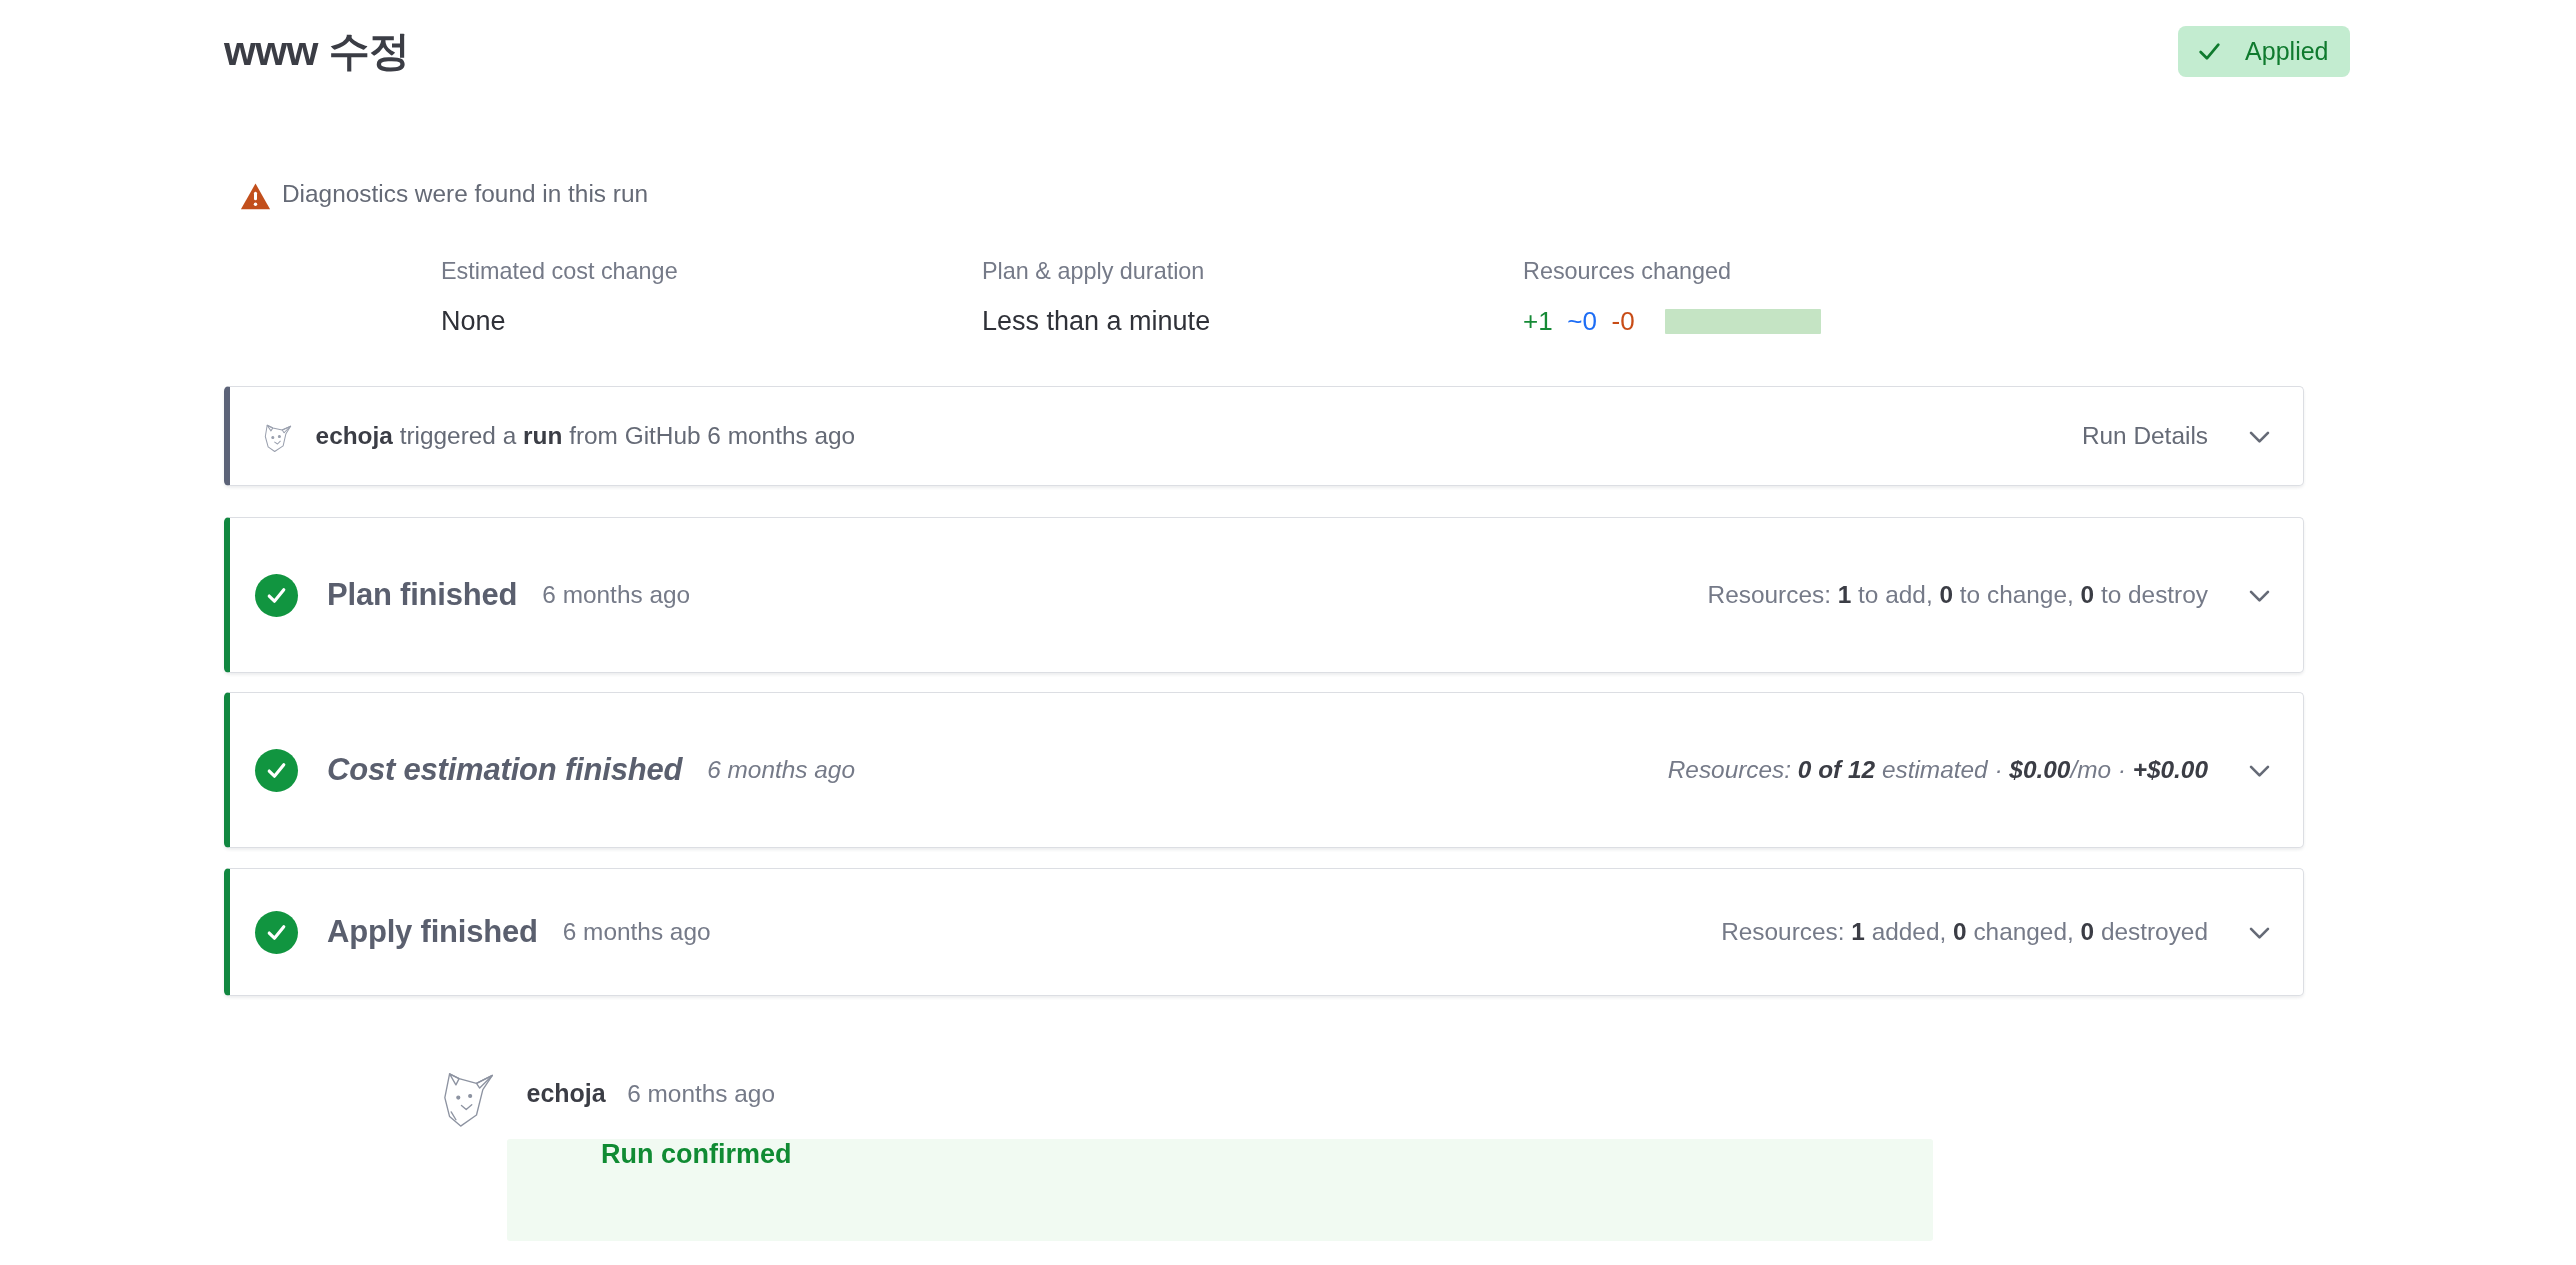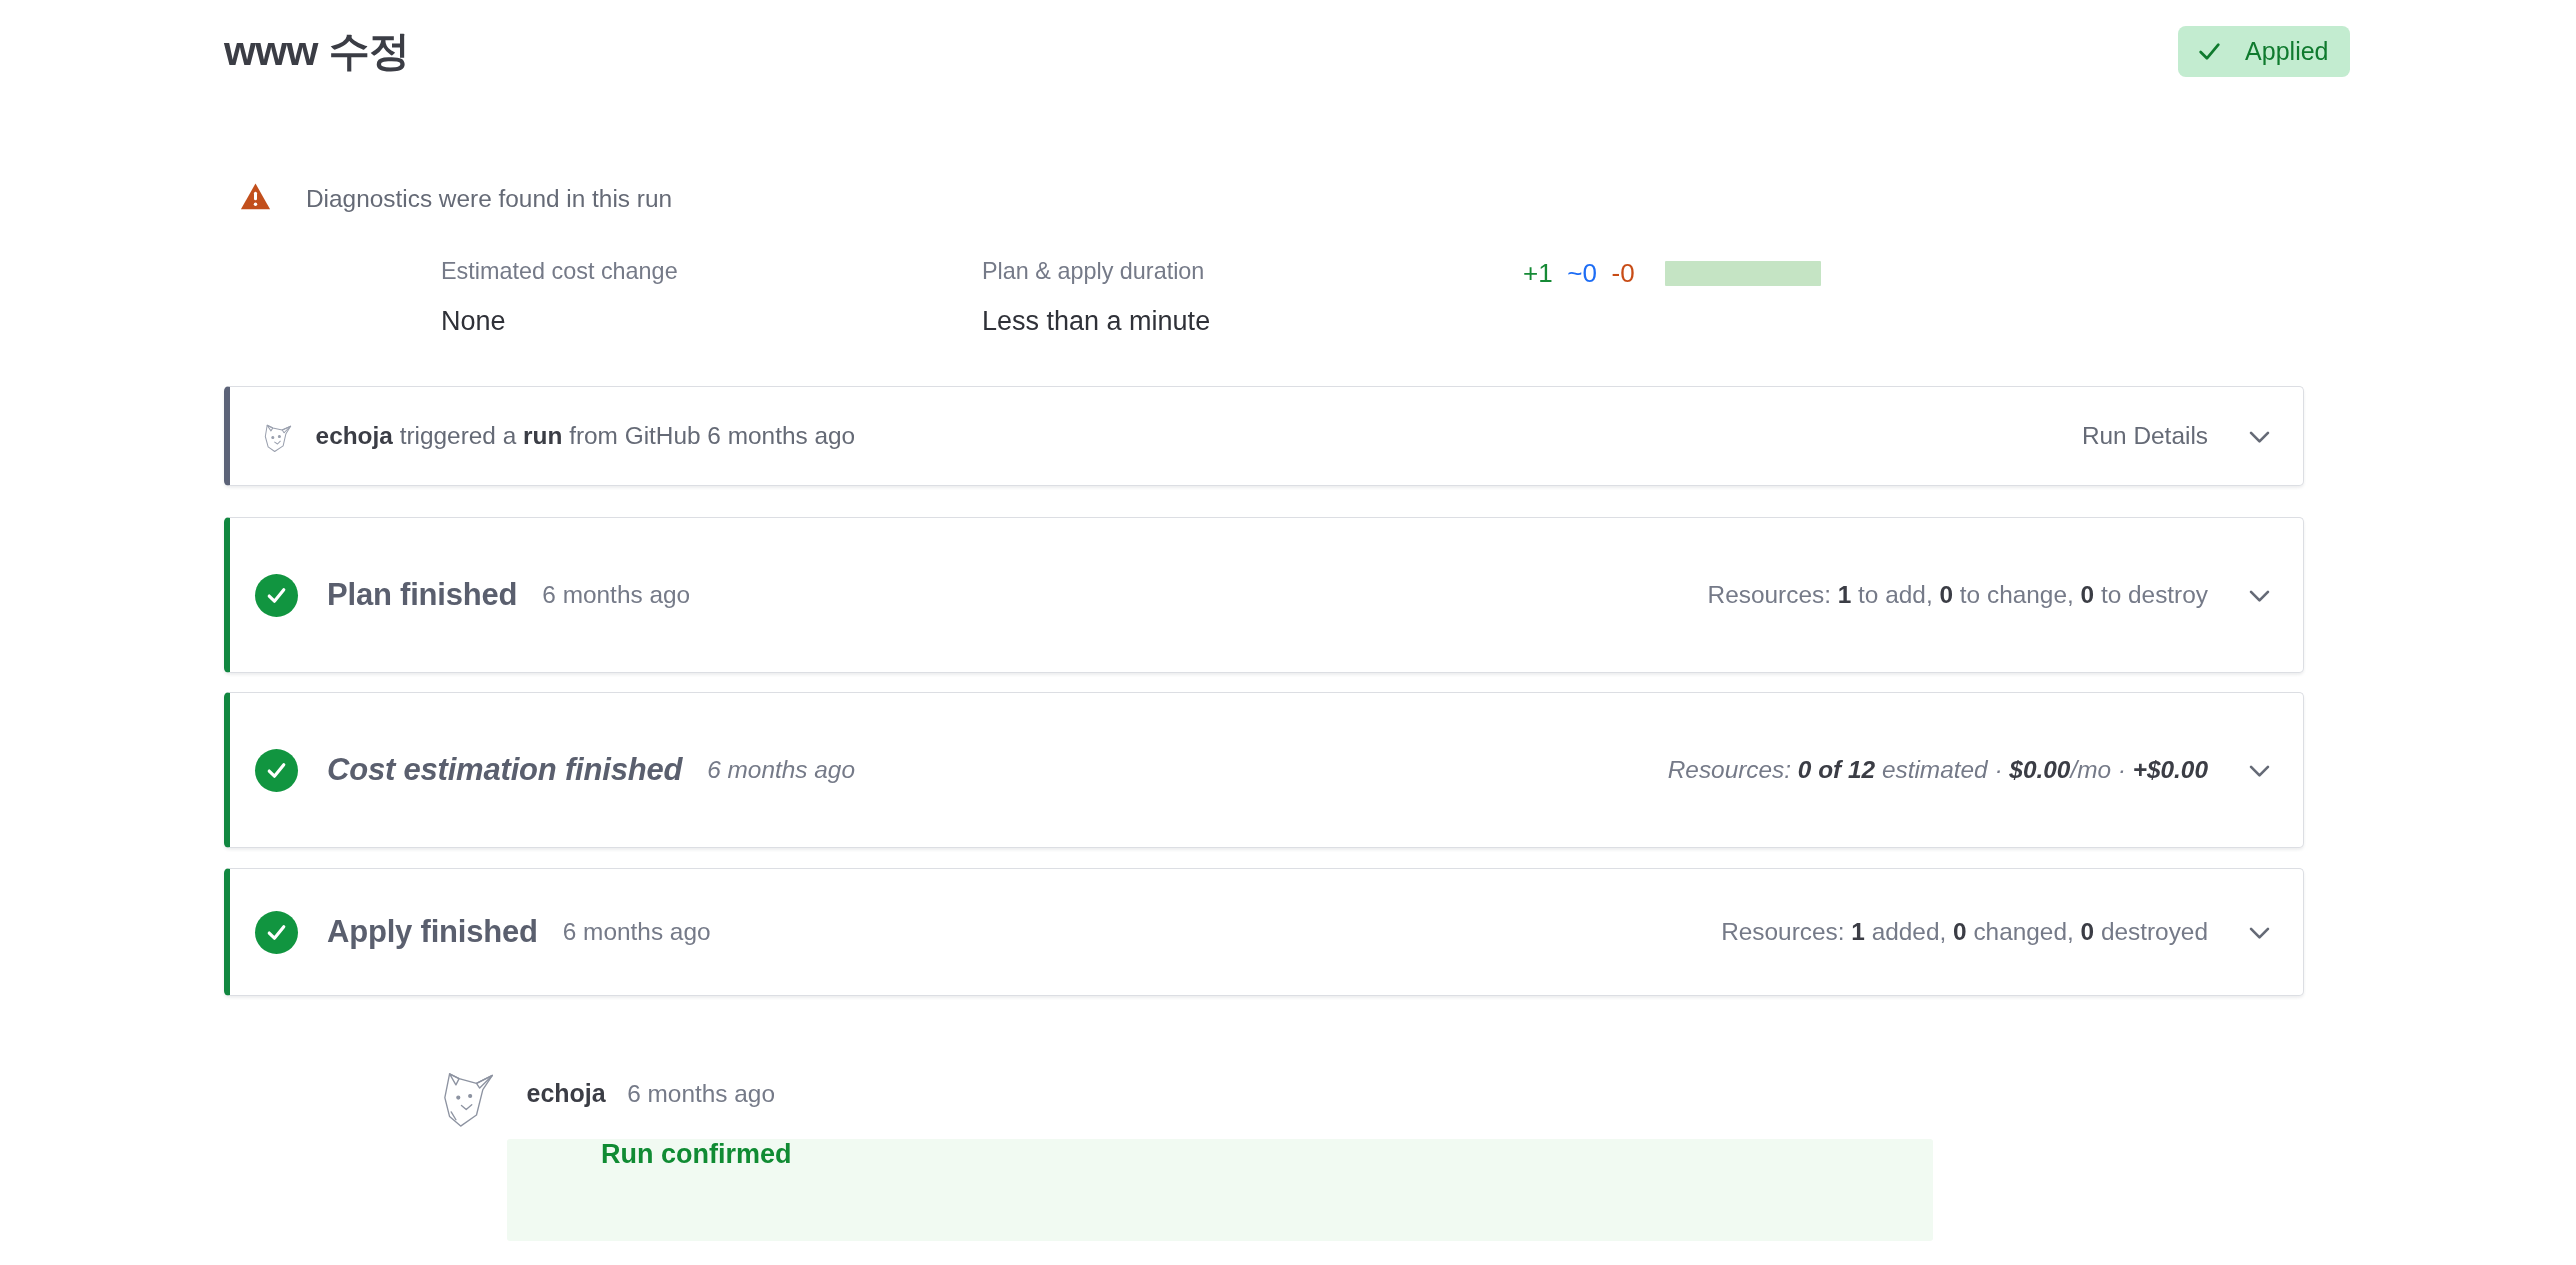--- a/index.html
+++ b/index.html
@@ -55,22 +55,22 @@
     position: relative;
   }
   .status-badge .chk svg { display: block; }
 
   
   .diagnostics {
     position: absolute;
     left: 239px;
     top: 180px;
     display: flex;
-    align-items: flex-end;
-    gap: 34px;
+    align-items: flex-start;
+    gap: 10px;
   }
   .warn-icon { width: 33px; height: 33px; display:block; }
   .diagnostics-text {
     font-size: 24.4px;
     color: #656a76;
   }
 
   
   .stats {
     position: absolute;
@@ -263,20 +263,21 @@
       <div class="stat-label">Estimated cost change</div>
       <div class="stat-value">None</div>
     </div>
 
     <div class="stat">
       <div class="stat-label">Plan &amp; apply duration</div>
       <div class="stat-value">Less than a minute</div>
     </div>
 
     <div class="stat">
+      <div class="stat-label">Resources changed</div>
       <div class="stat-value res-line">
         <span class="res-add">+1</span>
         <span class="res-chg">~0</span>
         <span class="res-del">-0</span>
         <span class="res-bar"></span>
       </div>
     </div>
 
   </div>
 

